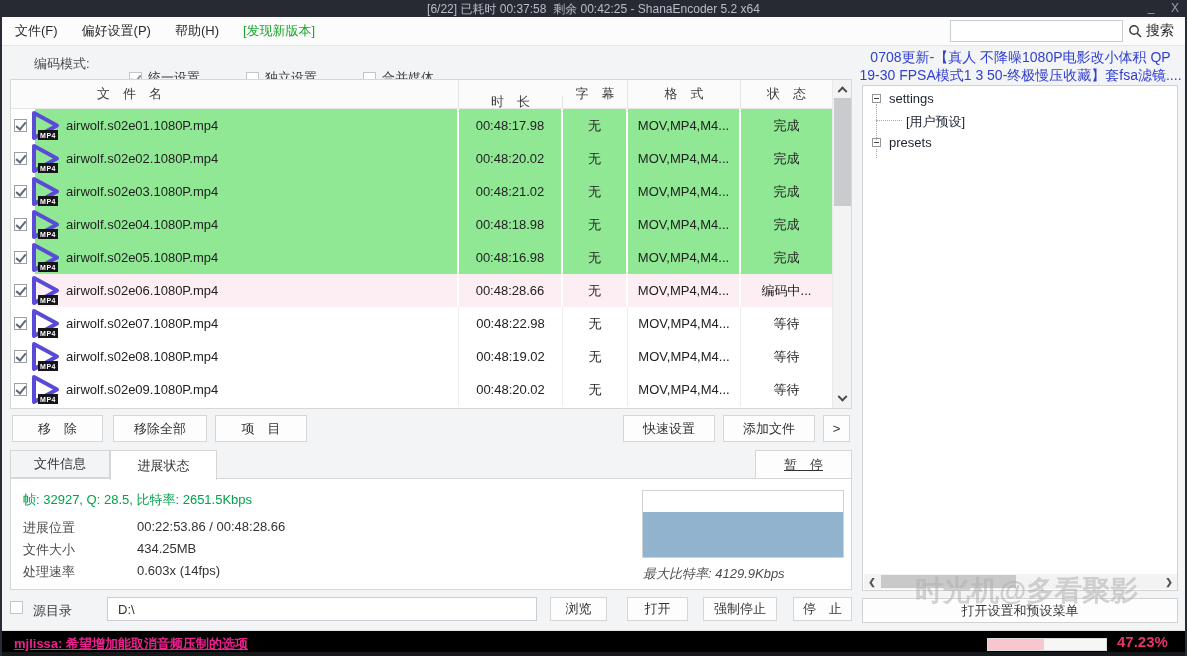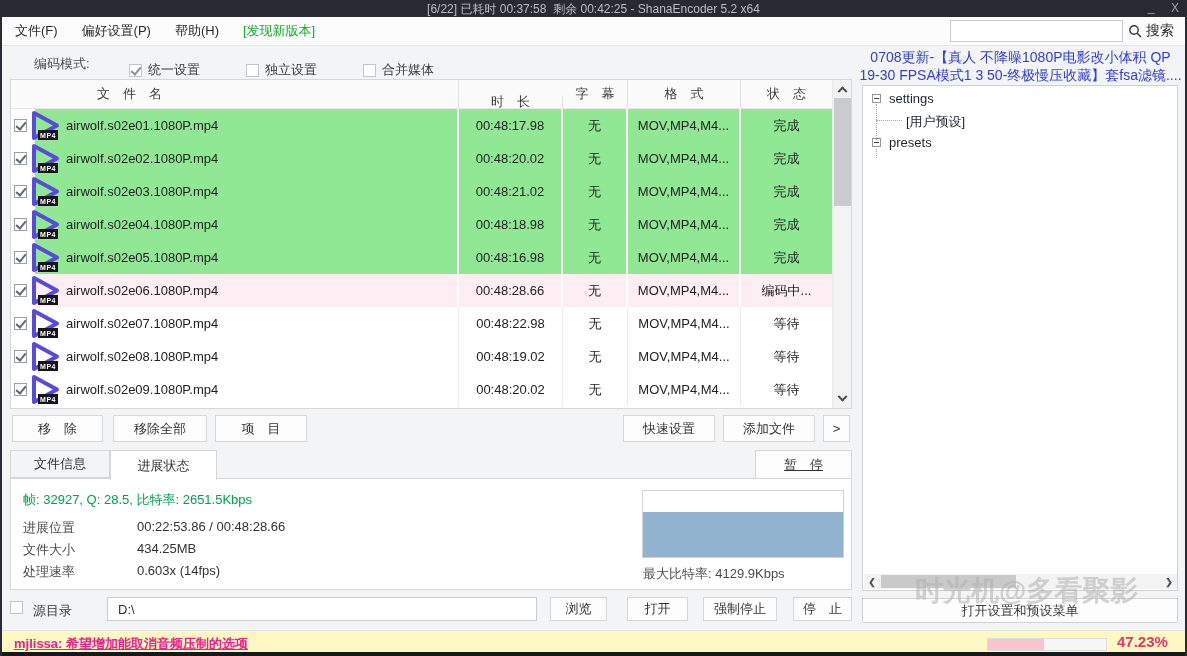--- a/index.html
+++ b/index.html
@@ -15,21 +15,21 @@
 
 #menubar { position:absolute; left:0; top:17px; width:1187px; height:29px; background:#fcfcfc; border-bottom:1px solid #e5e6e7; }
 #menu-items { position:absolute; left:15px; top:0; height:28px; display:flex; align-items:center; gap:24px; font-size:13px; color:#2b2b2b; }
 .menu-new { color:#17a82c; }
 #search-input { position:absolute; left:950px; top:3px; width:173px; height:22px; border:1px solid #c9cdd2; background:#fff; font-size:13px; padding:0 6px; }
 #search-btn { position:absolute; left:1128px; top:3px; height:22px; display:flex; align-items:center; gap:4px; font-size:14px; color:#2b2b2b; }
 
 
 #toolbar { position:absolute; left:0; top:46px; width:1187px; height:33px; }
 #toolbar-label { position:absolute; left:34px; top:9px; font-size:13px; color:#4a4a4a; }
-#toolbar-options { position:absolute; left:129px; top:15px; display:flex; gap:46px; }
+#toolbar-options { position:absolute; left:129px; top:23px; display:flex; gap:46px; }
 .opt { display:flex; align-items:center; gap:6px; font-size:13px; color:#3a3a3a; }
 .cb { width:13px; height:13px; border:1px solid #c3c6c9; background:#fff; position:relative; display:inline-block; }
 .cb.checked::after { content:""; position:absolute; left:3px; top:0px; width:4px; height:8px; border-right:2px solid #8a9198; border-bottom:2px solid #8a9198; transform:rotate(40deg); }
 
 
 #file-table { position:absolute; left:10px; top:79px; width:842px; height:330px; background:#fff; border:1px solid #d5d7d9; }
 #table-inner { position:absolute; left:0; top:0; width:821px; height:328px; }
 #table-header { display:flex; height:29px; background:#fbfbfb; border-bottom:1px solid #e8e8e8; }
 .th { font-size:13px; color:#3c3c3c; display:flex; align-items:center; justify-content:center; border-right:1px solid #e4e4e4; }
 .th:last-child { border-right:none; }
@@ -67,29 +67,29 @@
 .tab.inactive { background:#f3f4f5; }
 .tab.active { background:#fff; height:30px; border-bottom:none; z-index:3; }
 
 
 #progress-panel { position:absolute; left:10px; top:478px; width:842px; height:112px; background:#fff; border:1px solid #d5d7d9; }
 #stats-line { position:absolute; left:12px; top:12px; font-size:13px; color:#00a34b; }
 .pp-row-label { position:absolute; left:12px; font-size:13px; color:#4c4c4c; }
 .pp-row-value { position:absolute; left:126px; font-size:13px; color:#333; }
 #chart-box { position:absolute; left:631px; top:11px; width:202px; height:68px; background:#fff; border:1px solid #d2d2d2; }
 #chart-fill { position:absolute; left:0; right:0; bottom:0; height:45px; background:#91b3cd; }
-#max-bitrate { position:absolute; left:632px; top:86px; font-size:13px; color:#4c4c4c; }
+#max-bitrate { position:absolute; left:632px; top:86px; font-size:13px; color:#4c4c4c;font-style:italic; }
 
 
 #source-cb { position:absolute; left:10px; top:601px; }
 #source-label { position:absolute; left:33px; top:602px; font-size:13px; color:#3a3a3a; }
 #path-input { position:absolute; left:107px; top:597px; width:430px; height:24px; border:1px solid #c9cdd2; background:#fff; font-size:13px; padding:0 10px; display:flex; align-items:center; }
 
 
-#statusbar { position:absolute; left:0; top:630px; width:1187px; height:22px; background:#fef9c3; border-top:1px solid #e3e3e3; }
+#statusbar { position:absolute; left:0; top:630px; width:1187px; height:22px; background:#000000; border-top:1px solid #e3e3e3; }
 #status-msg { position:absolute; left:14px; top:4px; font-size:13px; font-weight:bold; color:#ec1f8e; text-decoration:underline; }
 #progress-track { position:absolute; left:987px; top:7px; width:120px; height:13px; background:#f6f6f6; border:1px solid #ddd; }
 #progress-fill { position:absolute; left:0; top:0; bottom:0; background:#f9c5ce; }
 #percent-text { position:absolute; left:1117px; top:2px; font-size:15px; font-weight:bold; color:#e7336d; }
 #bottom-strip { position:absolute; left:0; top:652px; width:1187px; height:4px; background:#17181c; }
 
 
 #link-lines { position:absolute; left:858px; top:48px; width:325px; text-align:center; font-size:14px; color:#3340d0; line-height:18px; }
 #tree-panel { position:absolute; left:862px; top:85px; width:316px; height:506px; background:#fff; border:1px solid #cfd1d3; }
 .tree-label { font-size:13px; color:#1c2430; position:absolute; }

